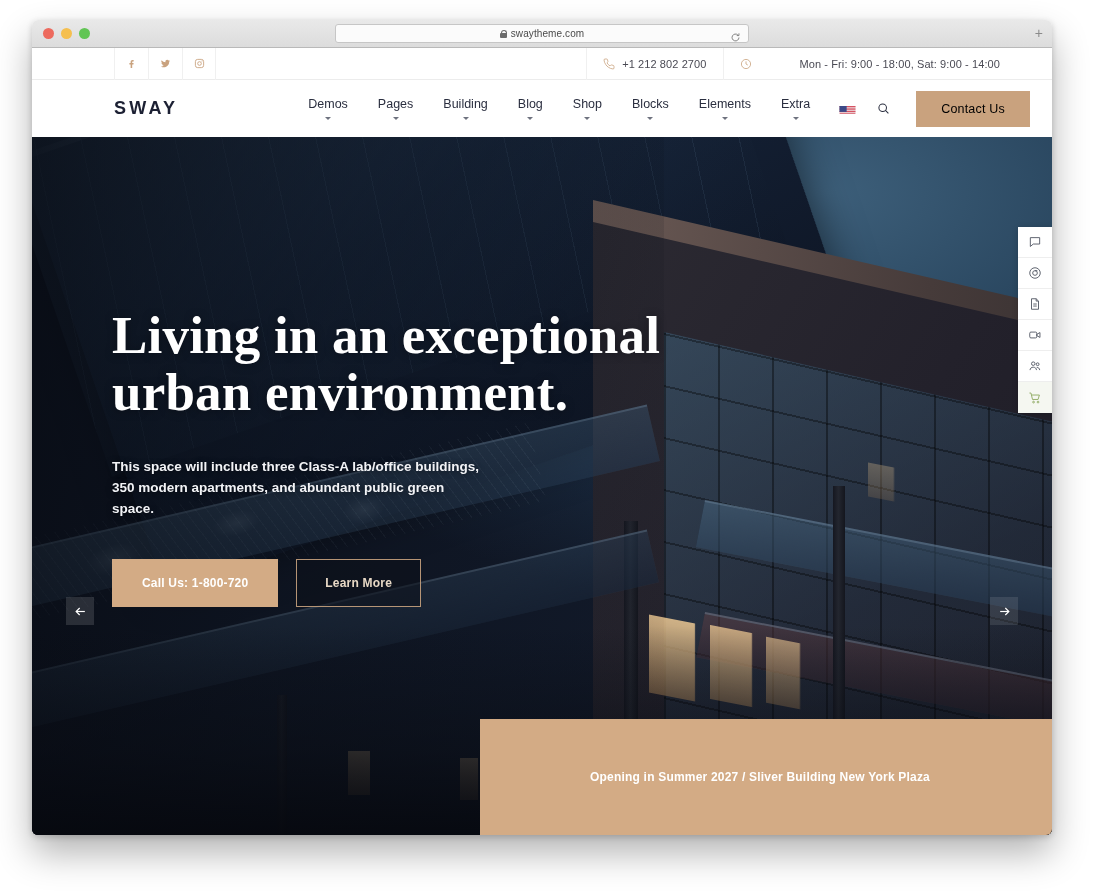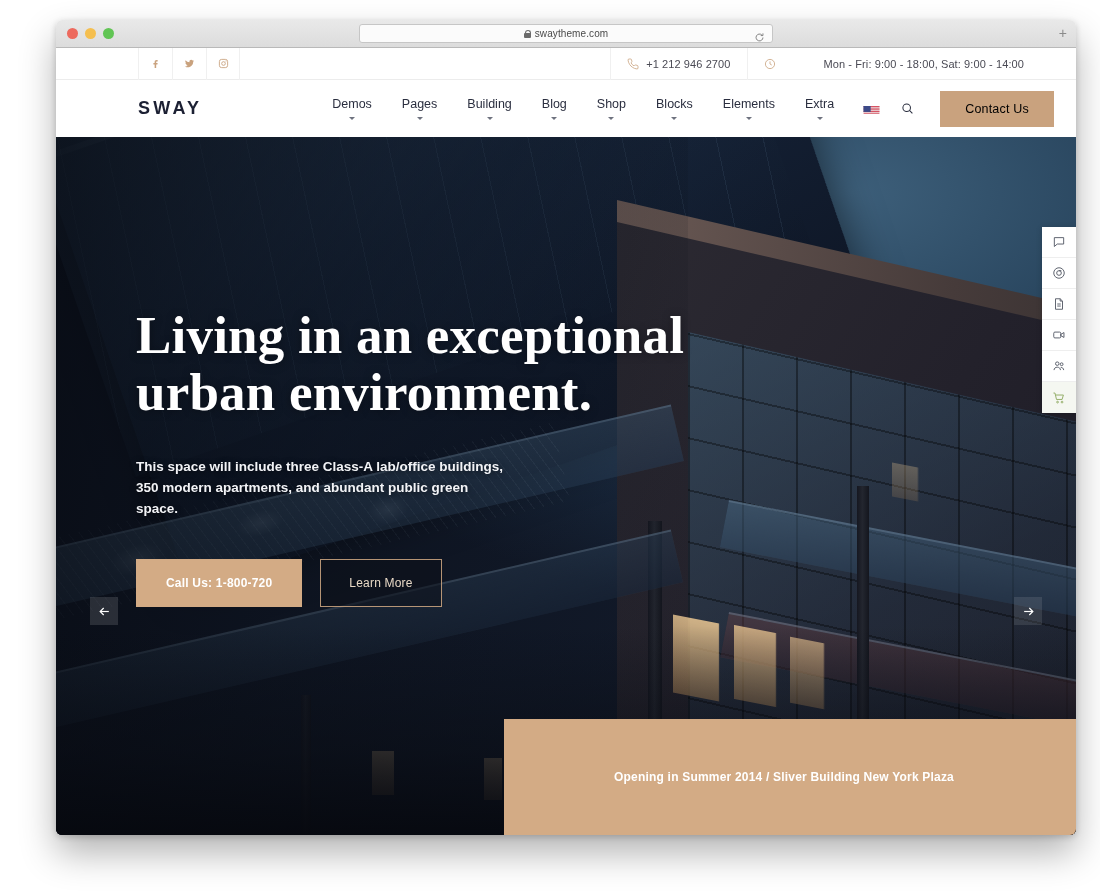--- a/index.html
+++ b/index.html
@@ -8,21 +8,21 @@
     width: 1100px;
     height: 891px;
     overflow: hidden;
     background: #ffffff;
     font-family: "Liberation Sans", sans-serif;
   }
 
   
   .browser-window {
     position: absolute;
-    left: 56px;
+    left: 32px;
     top: 20px;
     width: 1020px;
     height: 815px;
     background: #ffffff;
     border-radius: 6px;
     box-shadow: 0 18px 36px rgba(0,0,0,0.30), 0 2px 6px rgba(0,0,0,0.18);
     overflow: hidden;
   }
 
   
@@ -377,21 +377,21 @@
     border: none;
     letter-spacing: 0.2px;
     cursor: pointer;
     min-width: 148px;
     text-align: center;
   }
   .btn-ghost {
     background: rgba(12,16,26,0.55);
     color: #e8d9c6;
     font-size: 12px;
-    font-weight: 400;
+    font-weight: 700;
     padding: 16px 28px;
     border: 1px solid rgba(211,171,133,0.85);
     letter-spacing: 0.2px;
     cursor: pointer;
     margin-left: 18px;
   }
 
   
   .slider-arrow {
     position: absolute;
@@ -507,21 +507,21 @@
         </a>
       </div>
 
       <div class="topbar-spacer"></div>
 
       <div class="contact-group">
         <div class="contact-item">
           <svg viewBox="0 0 24 24" fill="none" stroke="currentColor" stroke-width="1.6">
             <path d="M22 16.9v3a2 2 0 0 1-2.2 2 19.8 19.8 0 0 1-8.6-3.1 19.5 19.5 0 0 1-6-6A19.8 19.8 0 0 1 2.1 4.2 2 2 0 0 1 4.1 2h3a2 2 0 0 1 2 1.7c.1.9.3 1.8.6 2.7a2 2 0 0 1-.4 2.1L8 9.8a16 16 0 0 0 6 6l1.3-1.3a2 2 0 0 1 2.1-.5c.9.3 1.8.5 2.7.6a2 2 0 0 1 1.7 2z"></path>
           </svg>
-          <span>+1 212 946 2700</span>
+          <span>+1 212 802 2700</span>
         </div>
         <div class="contact-item">
           <svg viewBox="0 0 24 24" fill="none" stroke="currentColor" stroke-width="1.6">
             <circle cx="12" cy="12" r="9.2"></circle>
             <path d="M12 6.8V12l3.6 2.1"></path>
           </svg>
           <span>Mon - Fri: 9:00 - 18:00, Sat: 9:00 - 14:00</span>
         </div>
       </div>
     </div>
@@ -645,21 +645,21 @@
         </svg>
       </div>
       <div class="slider-arrow arrow-next">
         <svg viewBox="0 0 24 24" fill="none" stroke="currentColor" stroke-width="2.2">
           <path d="M4 12h15.5"></path>
             <path d="M13.5 5.5L20 12l-6.5 6.5"></path>
         </svg>
       </div>
 
       <div class="caption-panel">
-        <span class="caption-text">Opening in Summer 2014 / Sliver Building New York Plaza</span>
+        <span class="caption-text">Opening in Summer 2027 / Sliver Building New York Plaza</span>
       </div>
 
       <div class="side-panel">
         <div class="side-item">
           <svg viewBox="0 0 24 24" fill="none" stroke="currentColor" stroke-width="1.6">
             <path d="M4 4.5h16v11H9l-5 4.2V4.5z"></path>
           </svg>
         </div>
         <div class="side-item">
           <svg viewBox="0 0 24 24" fill="none" stroke="currentColor" stroke-width="1.6">

